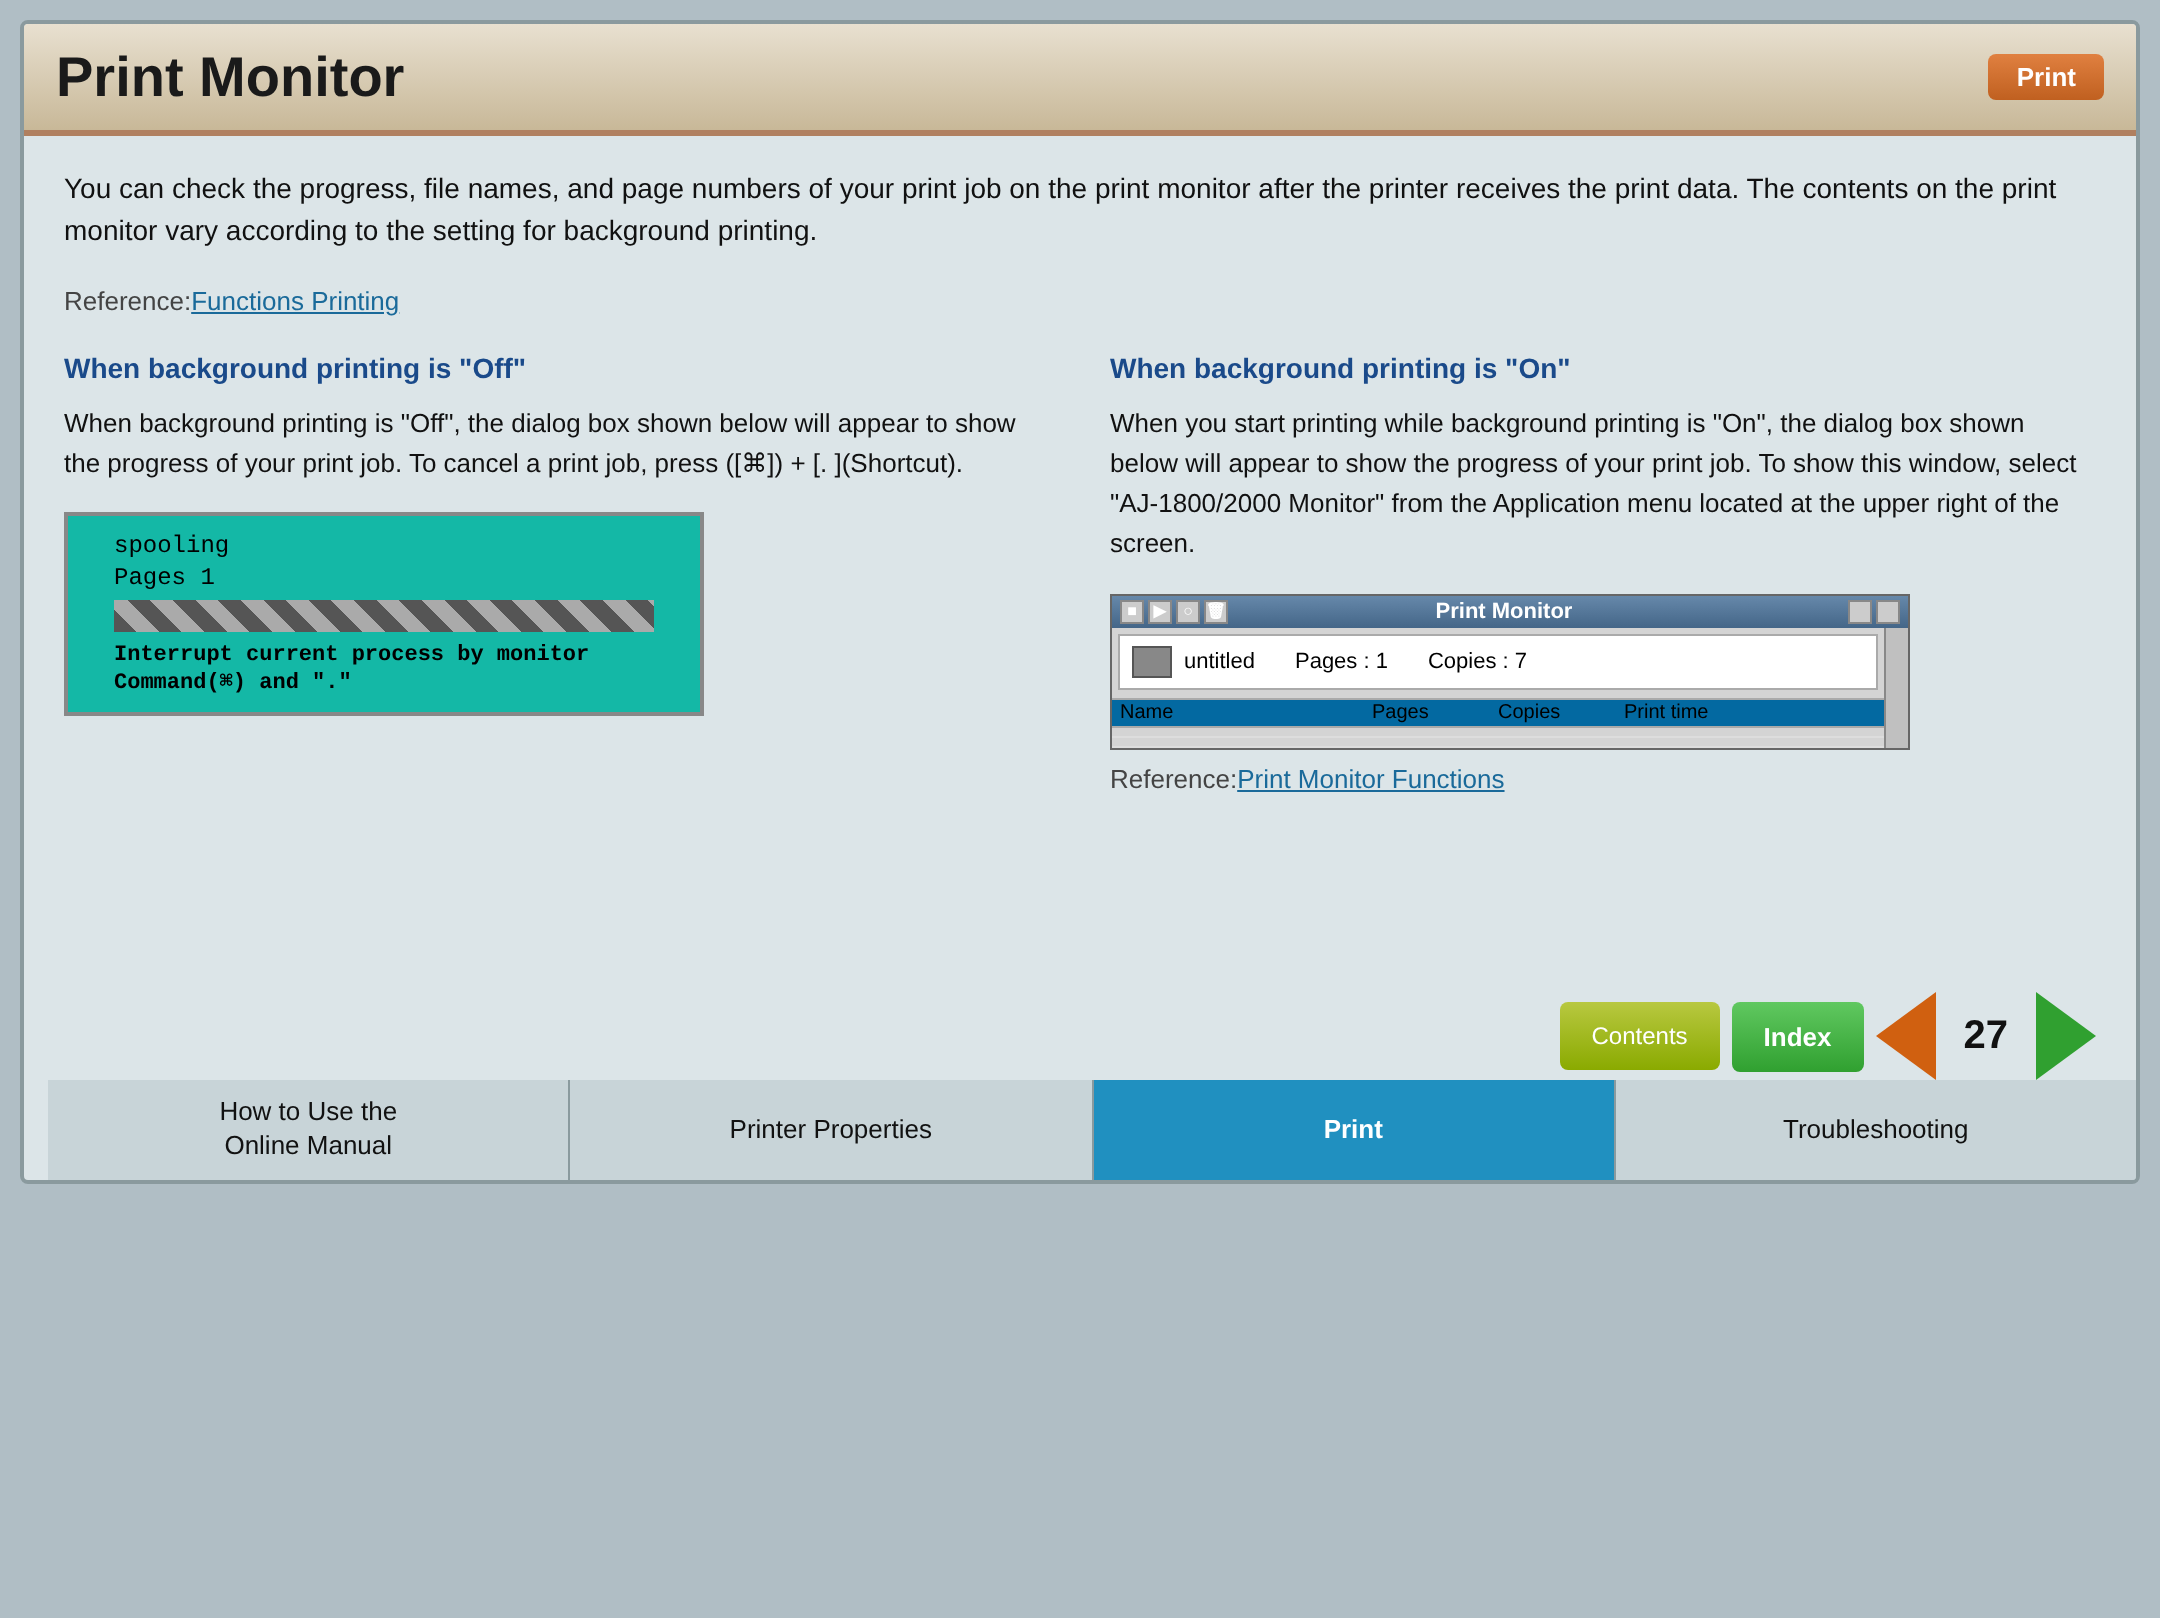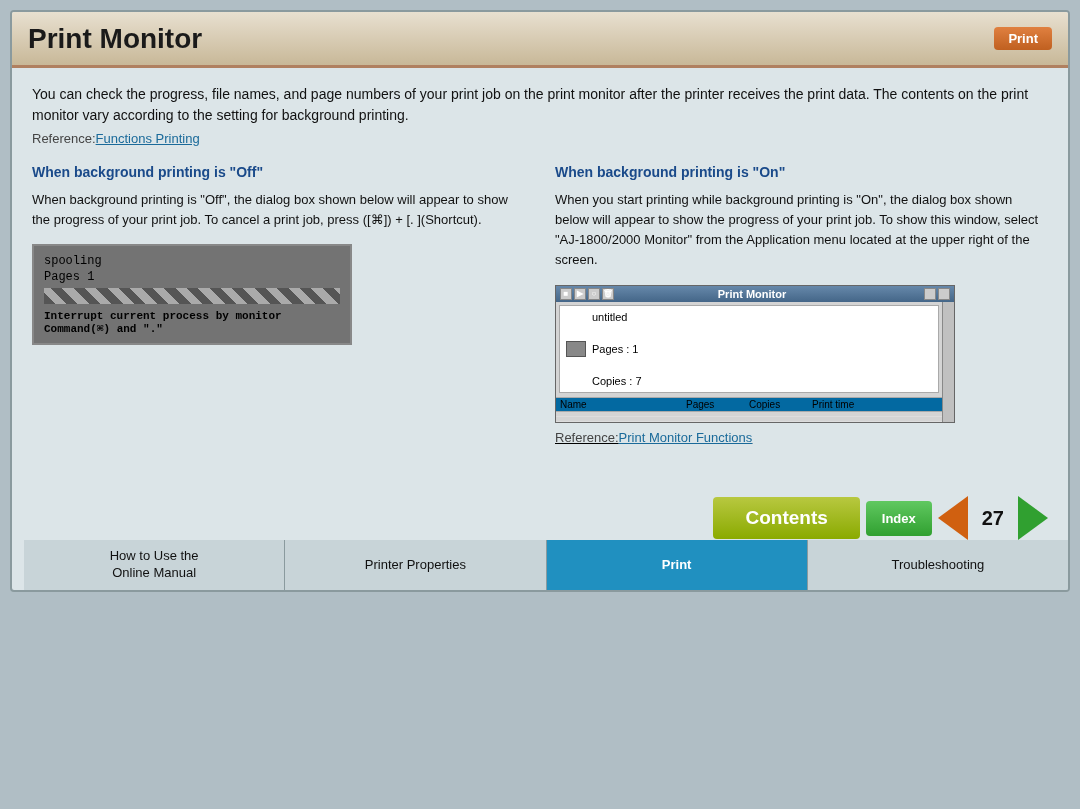--- a/index.html
+++ b/index.html
@@ -52,21 +52,21 @@
 
     
     .content {
       padding: 16px 20px;
       background: #dce5e8;
     }
 
     .intro-text {
       font-size: 14px;
       color: #111;
-      margin-bottom: 4px;
+      margin-bottom: 16px;
       line-height: 1.5;
     }
 
     .reference-link {
       color: #1a6a9a;
       text-decoration: underline;
       font-size: 13px;
       cursor: pointer;
     }
 
@@ -94,22 +94,22 @@
 
     .column-text {
       font-size: 13px;
       color: #111;
       line-height: 1.55;
     }
 
     
     .dialog-mockup {
       border: 2px solid #888;
-      background: #737373;
-      padding: 8px 10px;
+      background: #14b8a6;
+      padding: 8px 23px;
       margin-top: 14px;
       width: 320px;
       font-family: 'Courier New', monospace;
       font-size: 12px;
     }
 
     .dialog-spooling {
       font-size: 12px;
       color: #000;
       margin-bottom: 2px;
@@ -202,21 +202,20 @@
       height: 16px;
       background: #888;
       border: 1px solid #555;
       font-size: 8px;
     }
 
     .pm-job-info {
       display: flex;
       gap: 20px;
       font-size: 11px;
-      flex-direction: column;
     }
 
     .pm-table-header {
       background: #0369a1;
       border-top: 1px solid #aaa;
       border-bottom: 1px solid #aaa;
       display: flex;
       padding: 1px 4px;
       font-size: 10px;
       margin-top: 4px;
@@ -240,23 +239,23 @@
       bottom: 50px;
       right: 20px;
       display: flex;
       align-items: center;
       gap: 6px;
     }
 
     .btn-contents {
       background: linear-gradient(to bottom, #b8c840, #8aaa00);
       color: white;
-      font-weight: bold;
-      font-size: 19px;
-      padding: 10px 32px;
+      font-weight: normal;
+      font-size: 12px;
+      padding: 10px 16px;
       border: none;
       border-radius: 4px;
       cursor: pointer;
     }
 
     .btn-index {
       background: linear-gradient(to bottom, #60c860, #30a030);
       color: white;
       font-weight: bold;
       font-size: 13px;
@@ -405,21 +404,21 @@
                 <span class="pm-col-name"></span>
                 <span class="pm-col-pages"></span>
                 <span class="pm-col-copies"></span>
                 <span class="pm-col-time"></span>
               </div>
             </div>
             <div style="width:12px; background:#c0c0c0; border-left:1px solid #888;"></div>
           </div>
         </div>
 
-        <p style="margin-top:6px;text-decoration:underline;">
+        <p style="margin-top:6px;">
           <span class="reference-prefix">Reference:</span><a class="reference-link">Print Monitor Functions</a>
         </p>
       </div>
     </div>
   </div>
 
   <div class="bottom-controls">
     <button class="btn-contents">Contents</button>
     <button class="btn-index">Index</button>
     <div class="btn-prev"></div>

